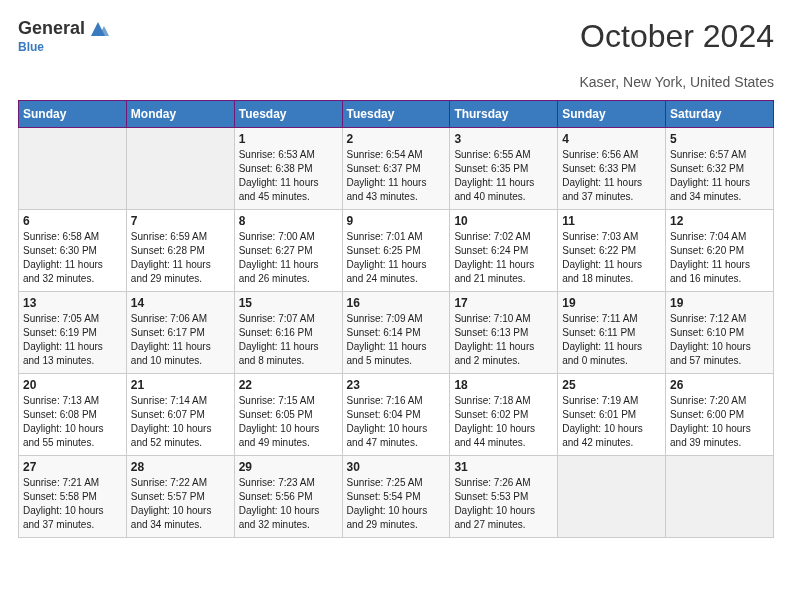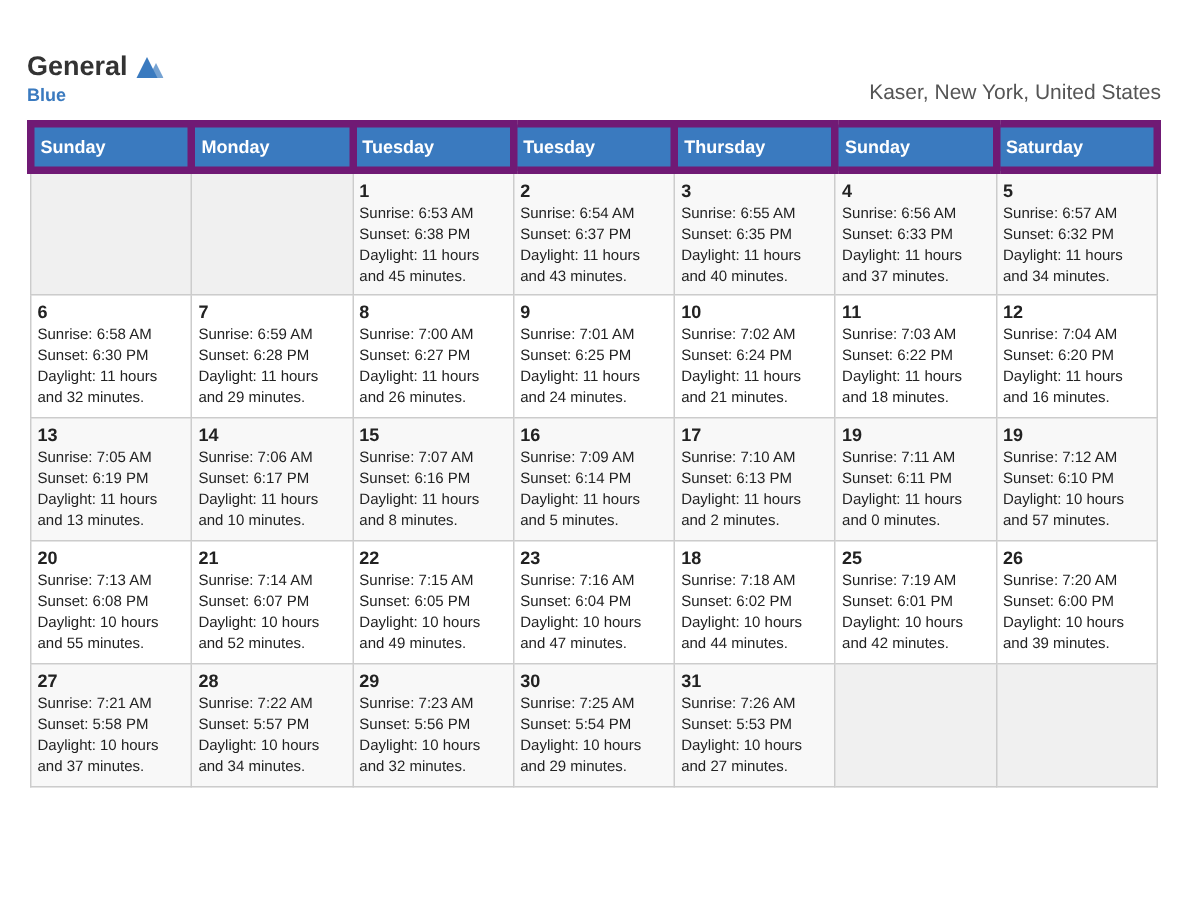--- a/index.html
+++ b/index.html
@@ -4,21 +4,21 @@
   <style>
     * { box-sizing: border-box; margin: 0; padding: 0; }
     body {
       font-family: Arial, sans-serif;
       background: #fff;
       width: 792px;
       min-height: 612px;
     }
     .page {
       width: 792px;
-      padding: 34px 18px 18px 18px;
+      padding: 18px 18px 18px 18px;
     }
     .header {
       display: flex;
       justify-content: space-between;
       align-items: flex-start;
       margin-bottom: 10px;
     }
     .logo {
       display: flex;
       align-items: center;
@@ -42,21 +42,21 @@
       border-collapse: collapse;
       table-layout: fixed;
     }
     thead tr th {
       background-color: #3a7abf;
       color: #fff;
       font-size: 12px;
       font-weight: bold;
       padding: 6px 4px;
       text-align: left;
-      border: 5px solid #701a75;
+      border: 1px solid #701a75;
     }
     tbody tr td {
       border: 1px solid #ccc;
       vertical-align: top;
       padding: 4px 4px;
       font-size: 10.5px;
       color: #222;
       height: 82px;
       background: #fff;
     }
@@ -88,20 +88,21 @@
       <span style="font-size:18px;font-weight:bold;color:#333;">General</span>
       <svg width="22" height="22" viewBox="0 0 22 22">
         <polygon points="4,18 18,18 11,4" fill="#3a7abf"></polygon>
         <polygon points="12,18 22,18 17,8" fill="#3a7abf" opacity="0.7"></polygon>
       </svg>
     </div>
     <span style="font-size:12px;font-weight:bold;color:#3a7abf;">Blue</span>
   </div>
 </div>
     <div class="title-block">
+      <div class="month-title">October 2024</div>
       <div class="location">Kaser, New York, United States</div>
     </div>
   </div>
 
   <table>
     <thead>
       <tr>
       <th>Sunday</th>
           <th>Monday</th>
           <th>Tuesday</th>

